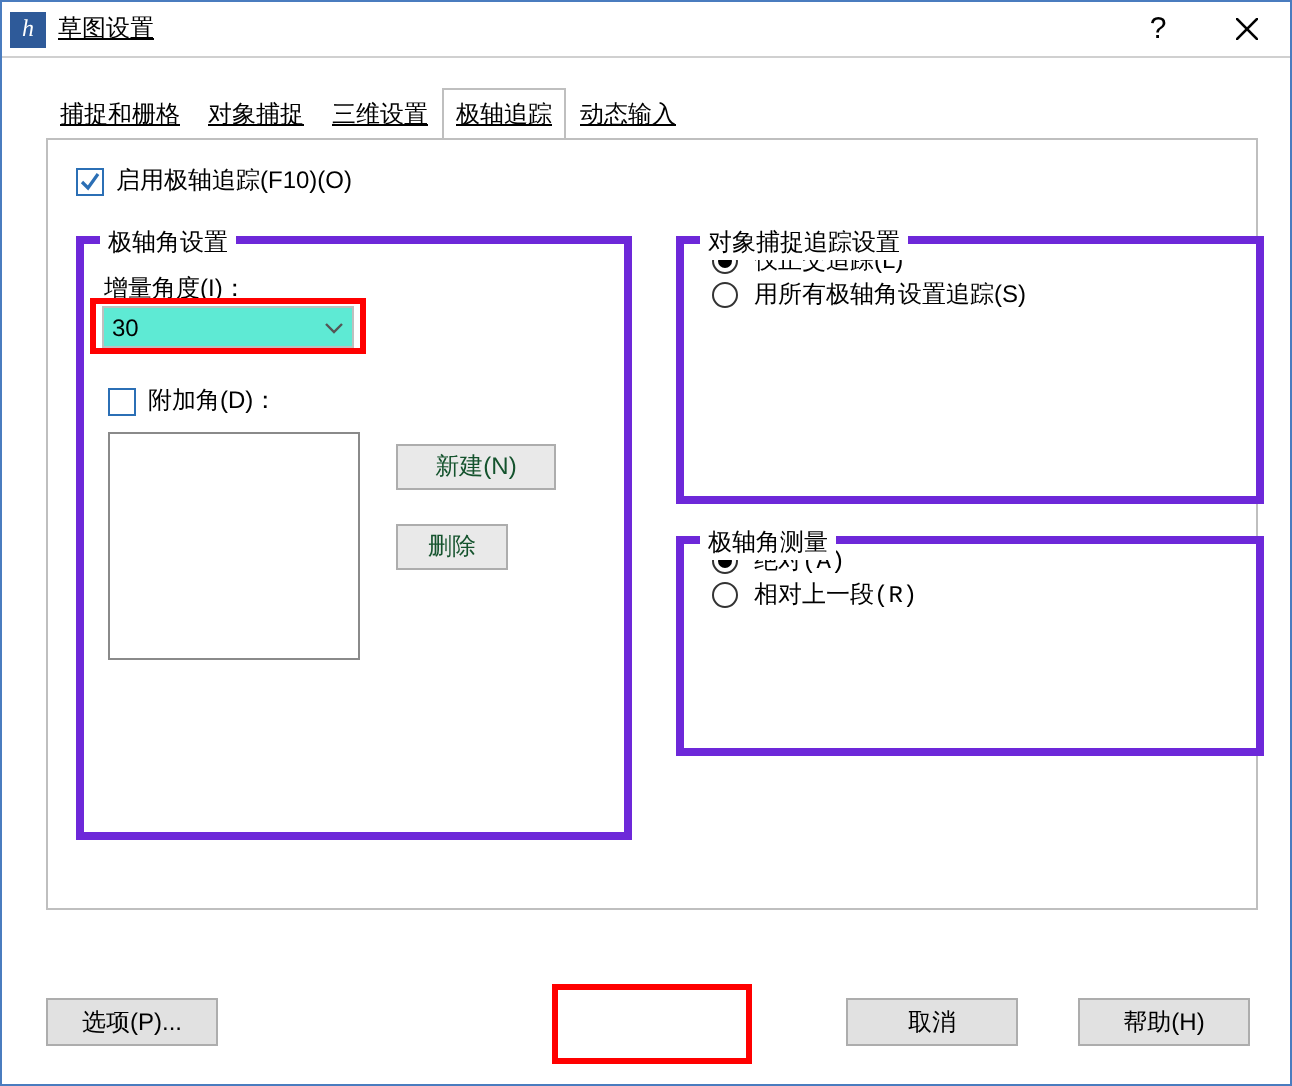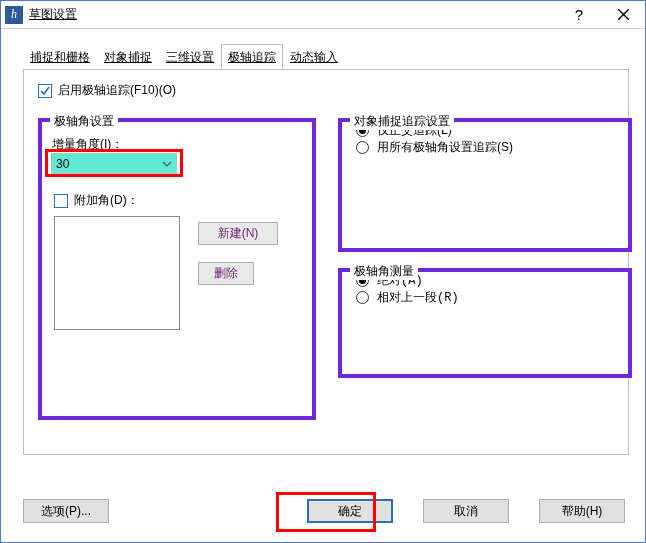--- a/index.html
+++ b/index.html
@@ -119,21 +119,21 @@
     width: 126px; height: 114px;
     border: 1.5px solid #8a8a8a;
     background: #fff;
   }
   .btn {
     border: 1px solid #adadad;
     background: #e1e1e1;
     display: inline-flex; align-items: center; justify-content: center;
     height: 23px;
   }
-  .btn.disabled { color: #701a75; background: #e9e9e9; }
+  .btn.disabled { color: #14532d; background: #e9e9e9; }
   .btn-new { position: absolute; left: 156px; top: 100px; width: 80px; }
   .btn-del { position: absolute; left: 156px; top: 140px; width: 56px; }
   .radio-row {
     display: flex; align-items: center;
     margin: 0 0 0 14px;
   }
   .gb-osnap .radio-row:first-of-type { margin-top: 22px; margin-bottom: 22px; }
   .gb-measure .radio-row:first-of-type { margin-top: 22px; margin-bottom: 16px; }
   .radio {
     width: 13px; height: 13px; border-radius: 50%;
@@ -249,17 +249,16 @@
       <span class="radio"></span>
       <span>相对上一段(R)</span>
     </div>
   </div>
 
 </div>
 
 <div class="footer">
   <div class="fbtn" style="margin-left:0">选项(P)...</div>
   <div class="spacer"></div>
-  <div class="fbtn primary">确定</div>
   <div class="fbtn">取消</div>
   <div class="fbtn">帮助(H)</div>
 </div>
 <div class="highlight-red hl-ok"></div>
 
 </body></html>

